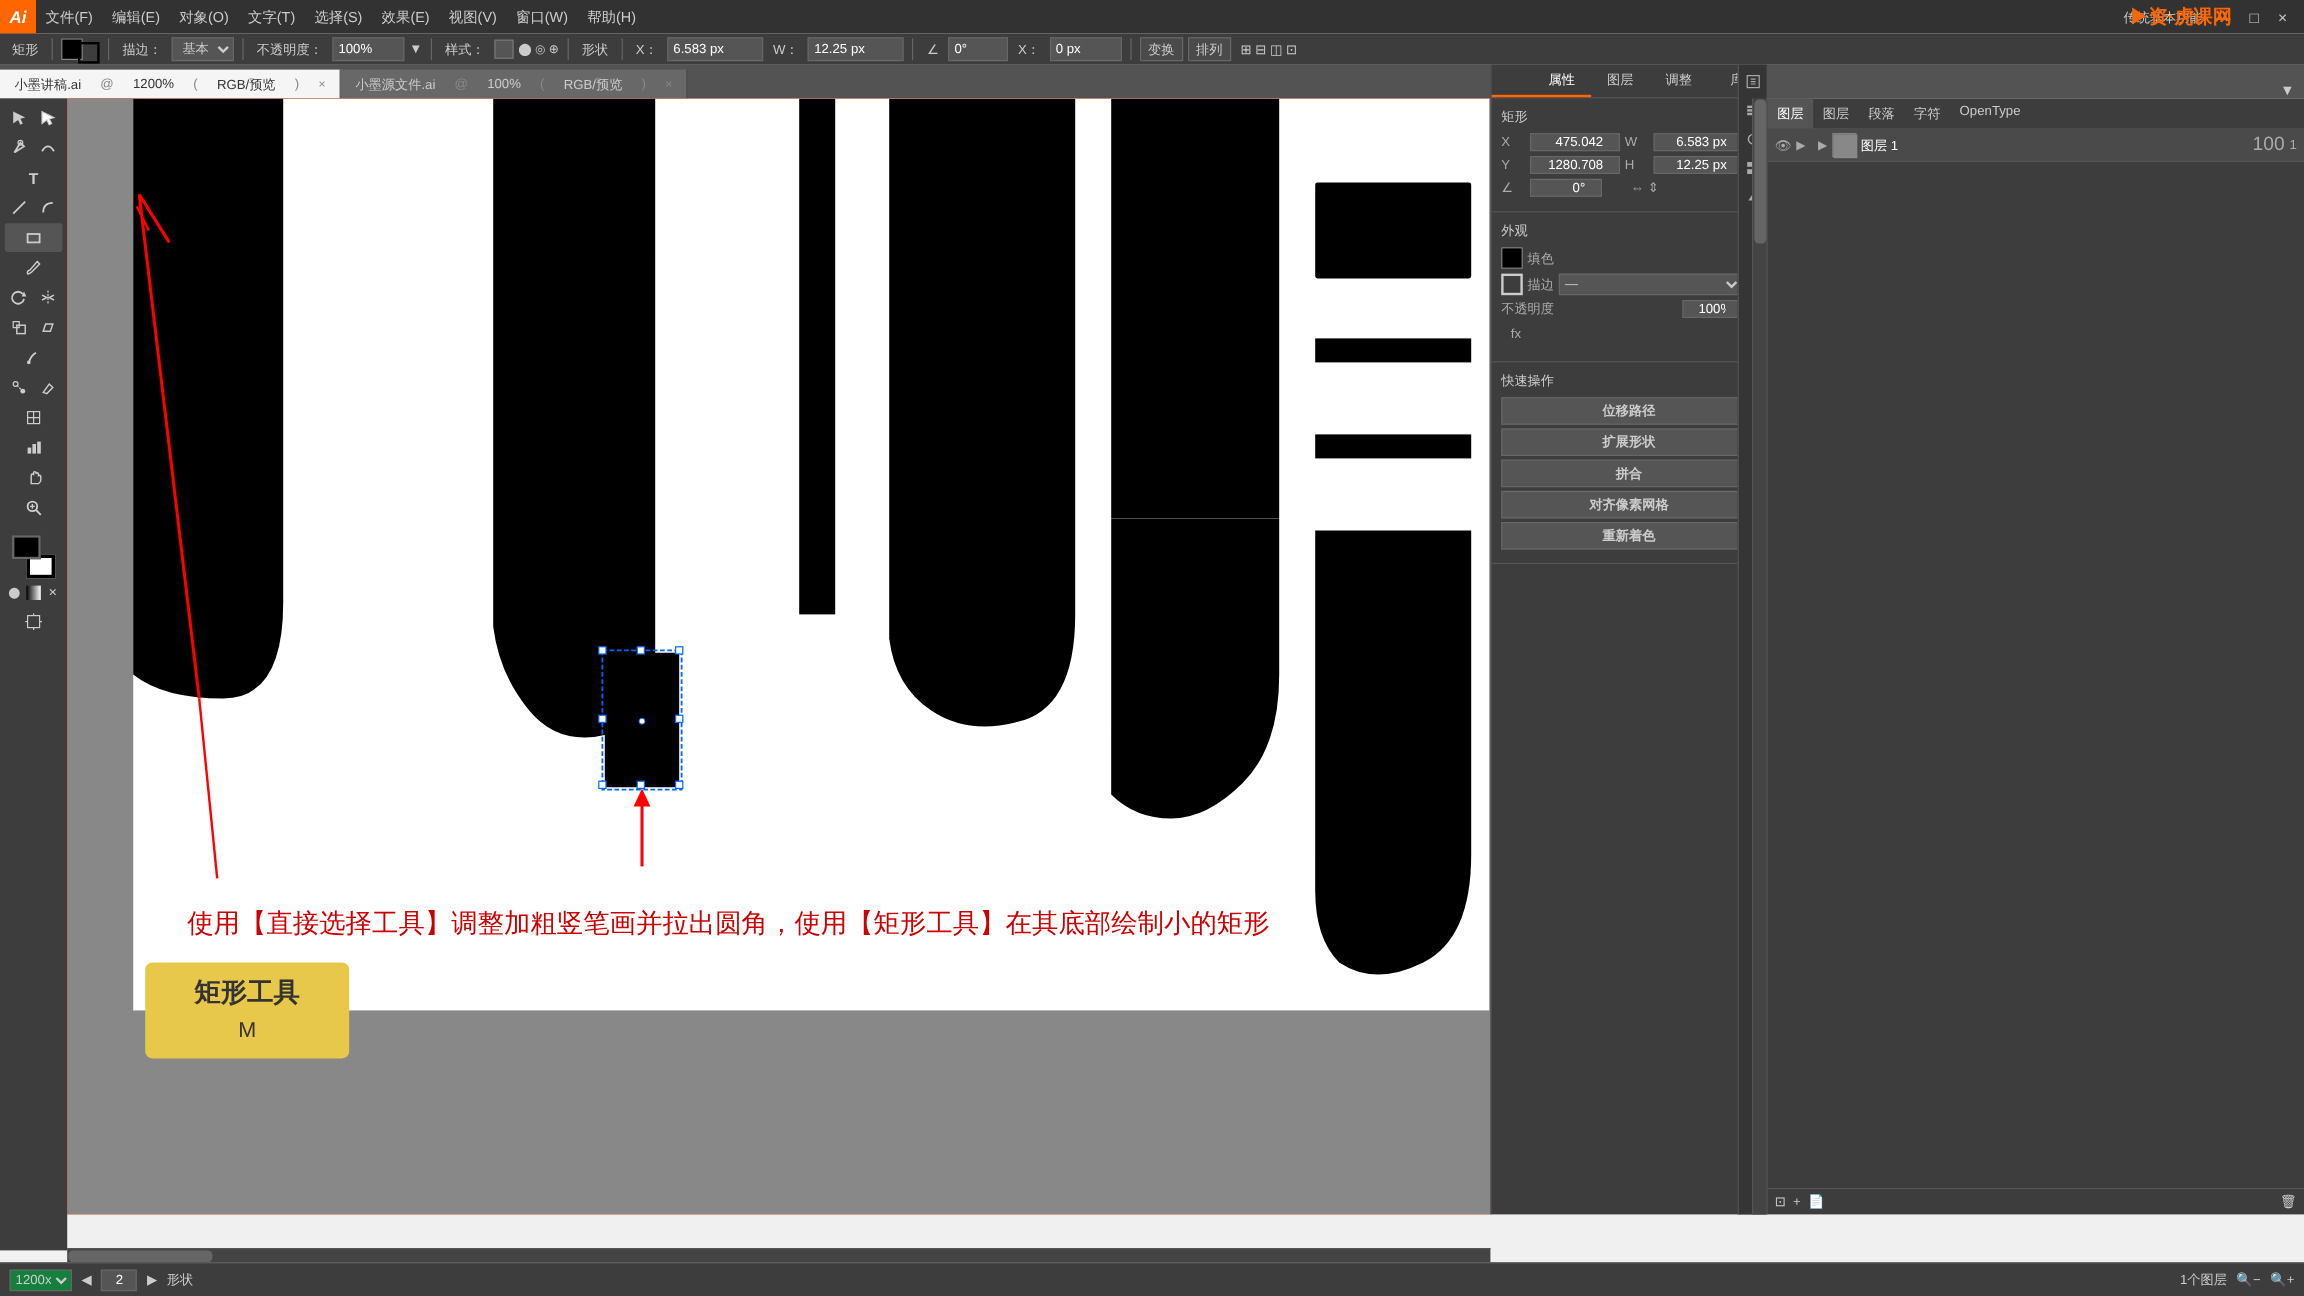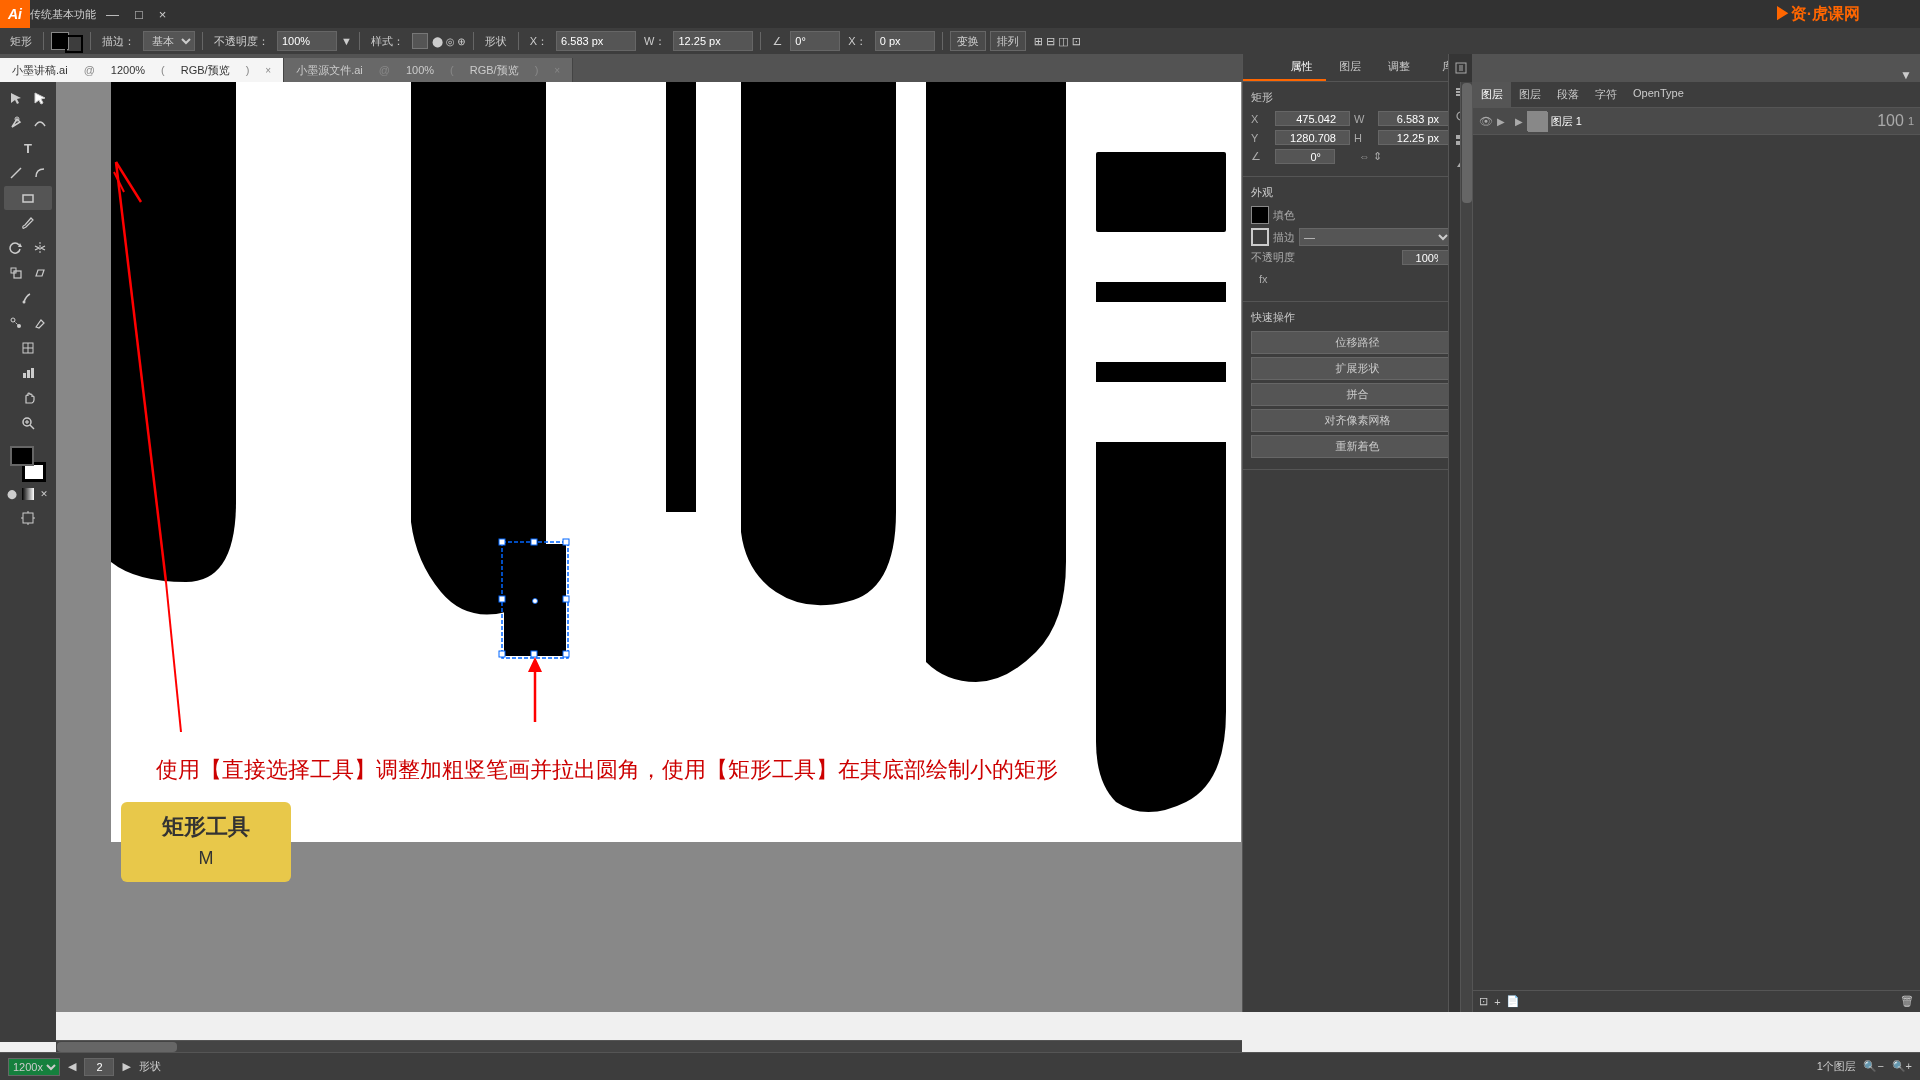--- a/index.html
+++ b/index.html
@@ -78,21 +78,21 @@
       background: #353535; border-left: 1px solid #555;
     }
     .rpanel-icon { width: 20px; height: 20px; display: flex; align-items: center; justify-content: center; color: #ccc; font-size: 11px; cursor: pointer; }
 
     .panel-section { padding: 8px; border-bottom: 1px solid #555; }
     .panel-section-title { color: #ccc; font-size: 11px; margin-bottom: 6px; }
     .panel-row { display: flex; align-items: center; gap: 4px; margin-bottom: 4px; }
     .panel-label { color: #aaa; font-size: 11px; width: 20px; }
     .panel-input { background: #555; color: #fff; border: 1px solid #666; font-size: 11px; height: 15px; width: 70px; padding: 0 13px; text-align: right; }
     .panel-color-box { width: 18px; height: 18px; background: #000; border: 1px solid #888; }
-    .panel-btn { background: #555; color: #ccc; border: 1px solid #666; font-size: 11px; padding: 3px 8px; cursor: pointer; width: 100%; margin-bottom: 3px; }
+    .panel-btn { background: #555; color: #ccc; border: 1px solid #666; font-size: 11px; padding: 3px 8px; cursor: pointer; width: 100%; margin-bottom: 3px; font-weight: bold; }
     .fx-label { color: #aaa; font-size: 11px; padding: 4px 8px; }
 
     
     #layers-panel {
       position: absolute; top: 82px; left: 1472px; width: 448px; height: 930px;
       background: #3d3d3d; border-left: 1px solid #555; display: flex; flex-direction: column;
     }
     #layers-tabs { display: flex; border-bottom: 1px solid #555; }
     .ltab { padding: 5px 8px; color: #ccc; font-size: 11px; cursor: pointer; }
     .ltab.active { color: #fff; background: #555; }
@@ -125,20 +125,31 @@
     #vscrollbar {
       position: absolute; top: 82px; right: 448px; width: 12px; height: 930px;
       background: #444; border-left: 1px solid #555;
     }
   </style>
 </head>
 <body>
 
 <div id="titlebar">
   <div class="logo">Ai</div>
+  <div class="menus">
+    <div class="menu-item">文件(F)</div>
+    <div class="menu-item">编辑(E)</div>
+    <div class="menu-item">对象(O)</div>
+    <div class="menu-item">文字(T)</div>
+    <div class="menu-item">选择(S)</div>
+    <div class="menu-item">效果(E)</div>
+    <div class="menu-item">视图(V)</div>
+    <div class="menu-item">窗口(W)</div>
+    <div class="menu-item">帮助(H)</div>
+  </div>
   <div class="right-side">
     <span class="right-text">传统基本功能</span>
     <span class="title-btn">—</span>
     <span class="title-btn">□</span>
     <span class="title-btn">×</span>
   </div>
   <div id="brand-logo">
     <span class="brand-text">▶资·虎课网</span>
   </div>
 </div>

